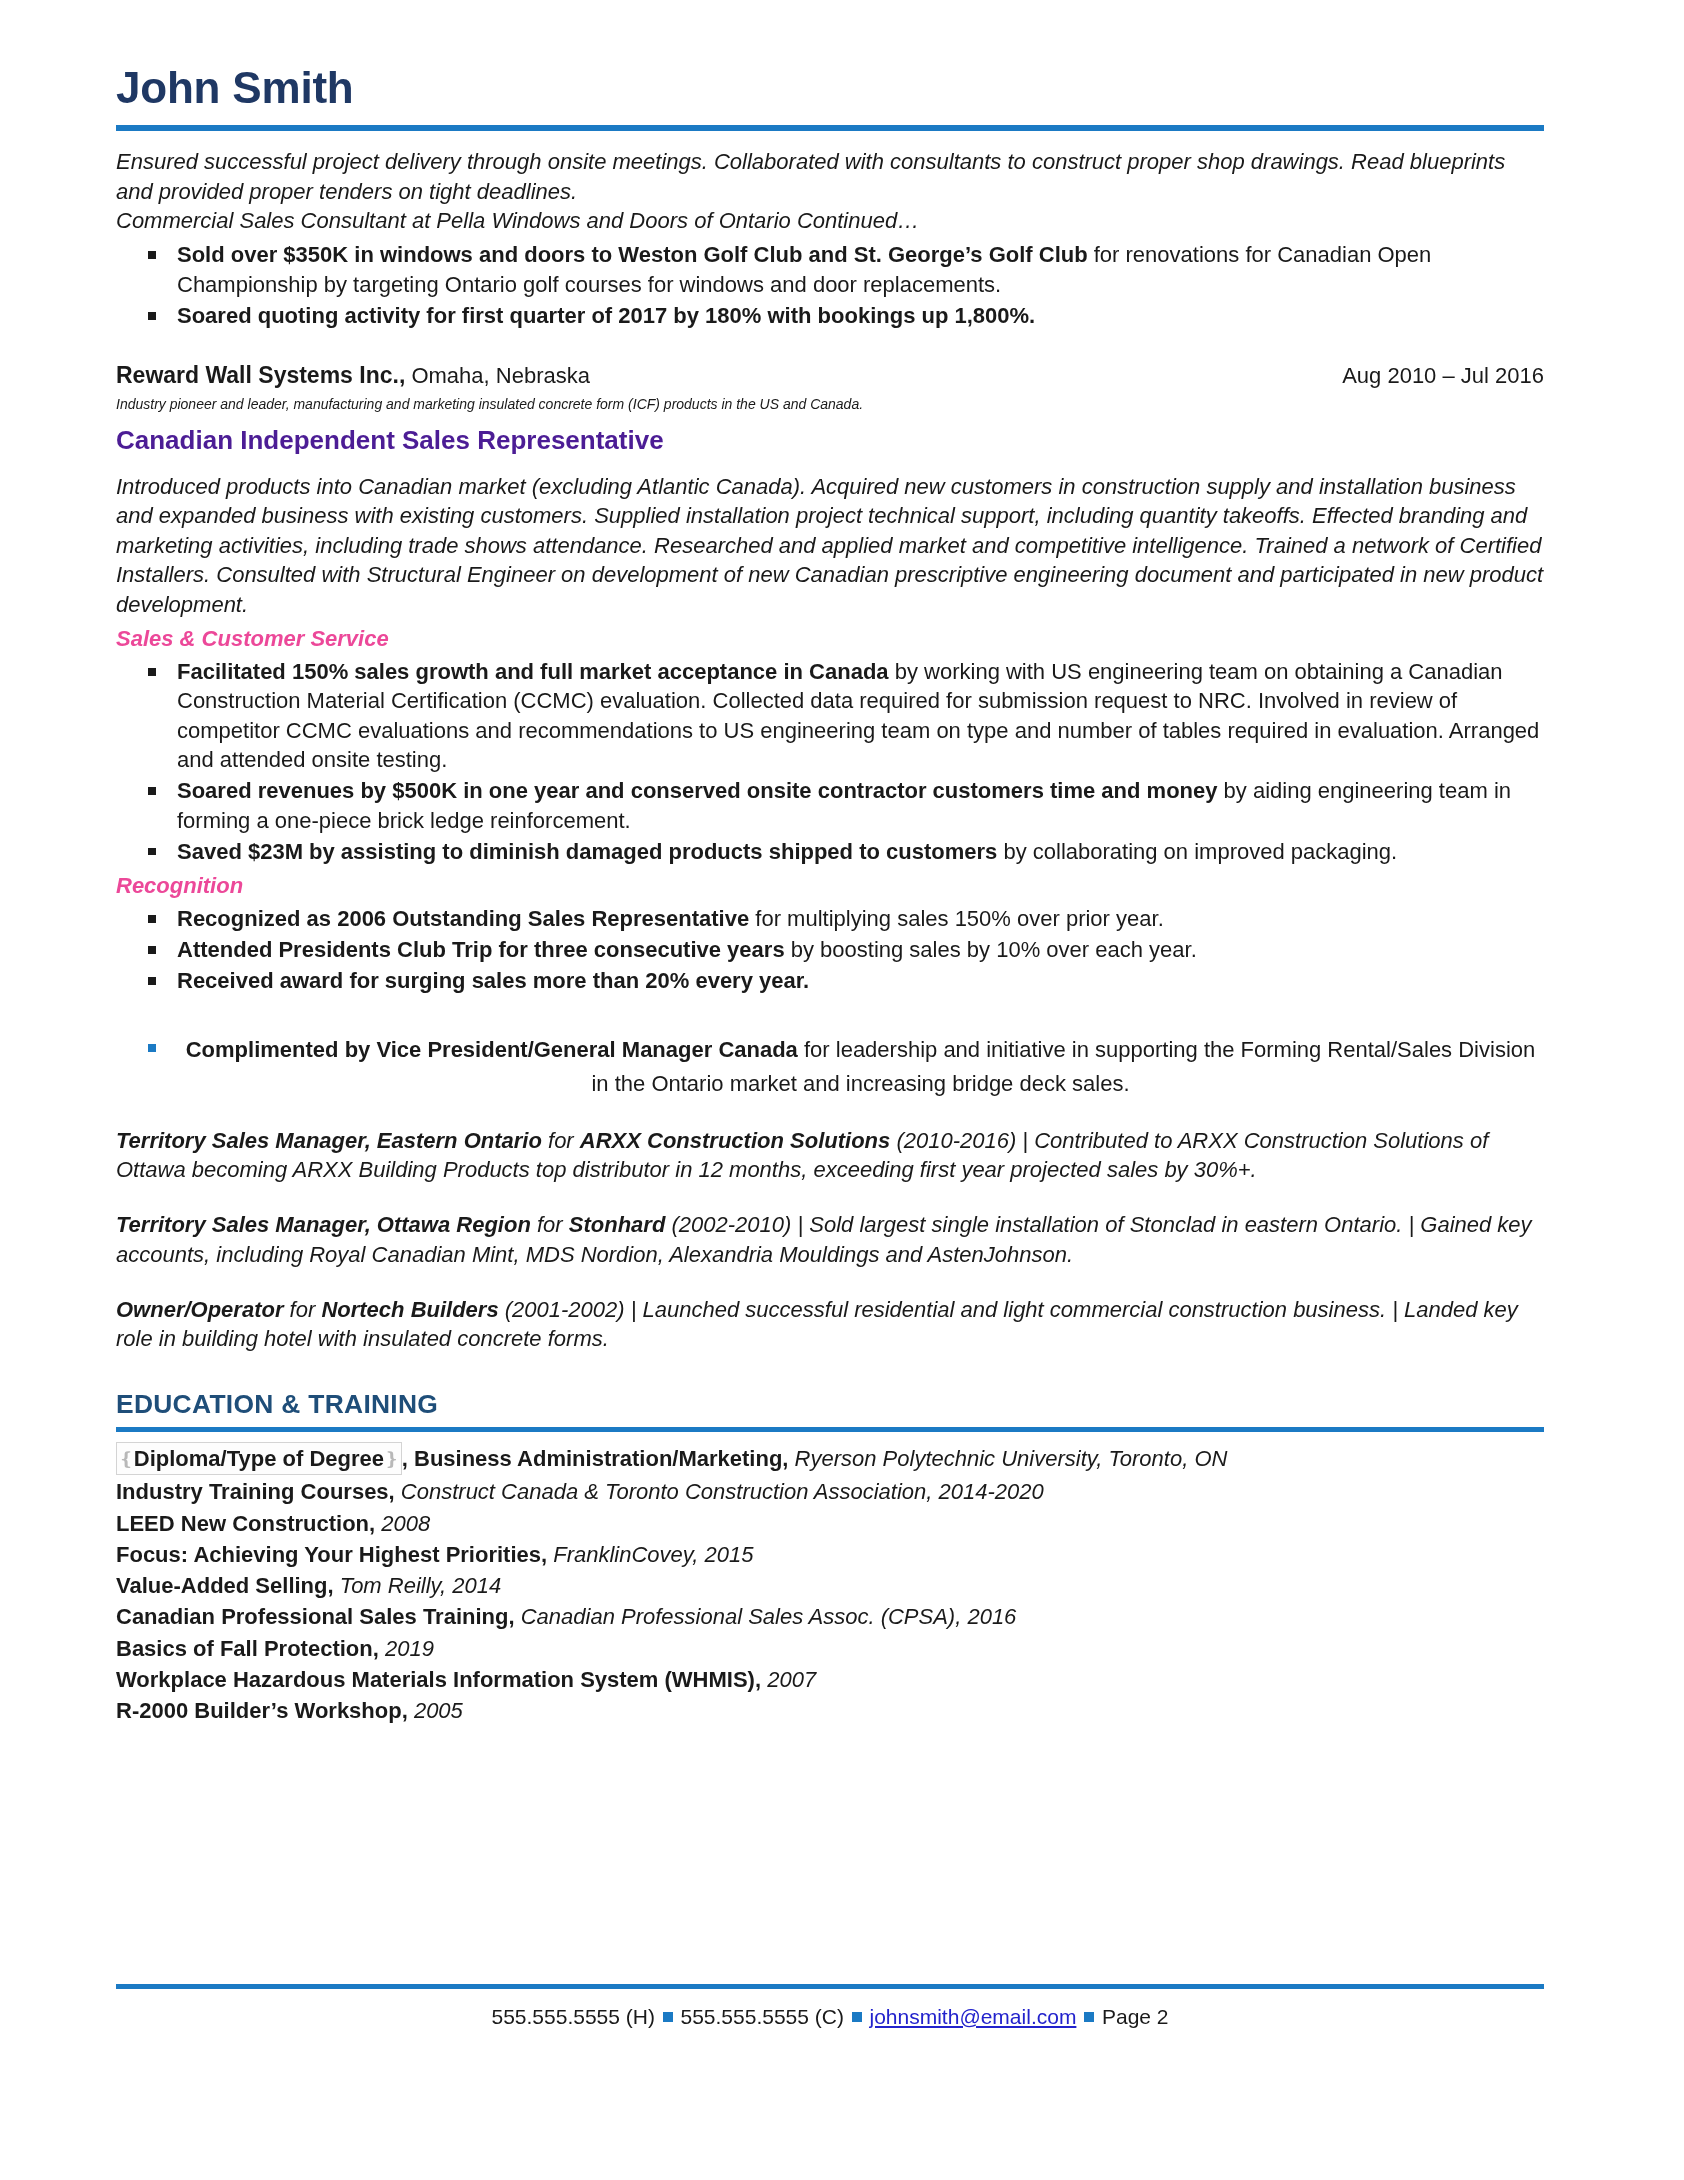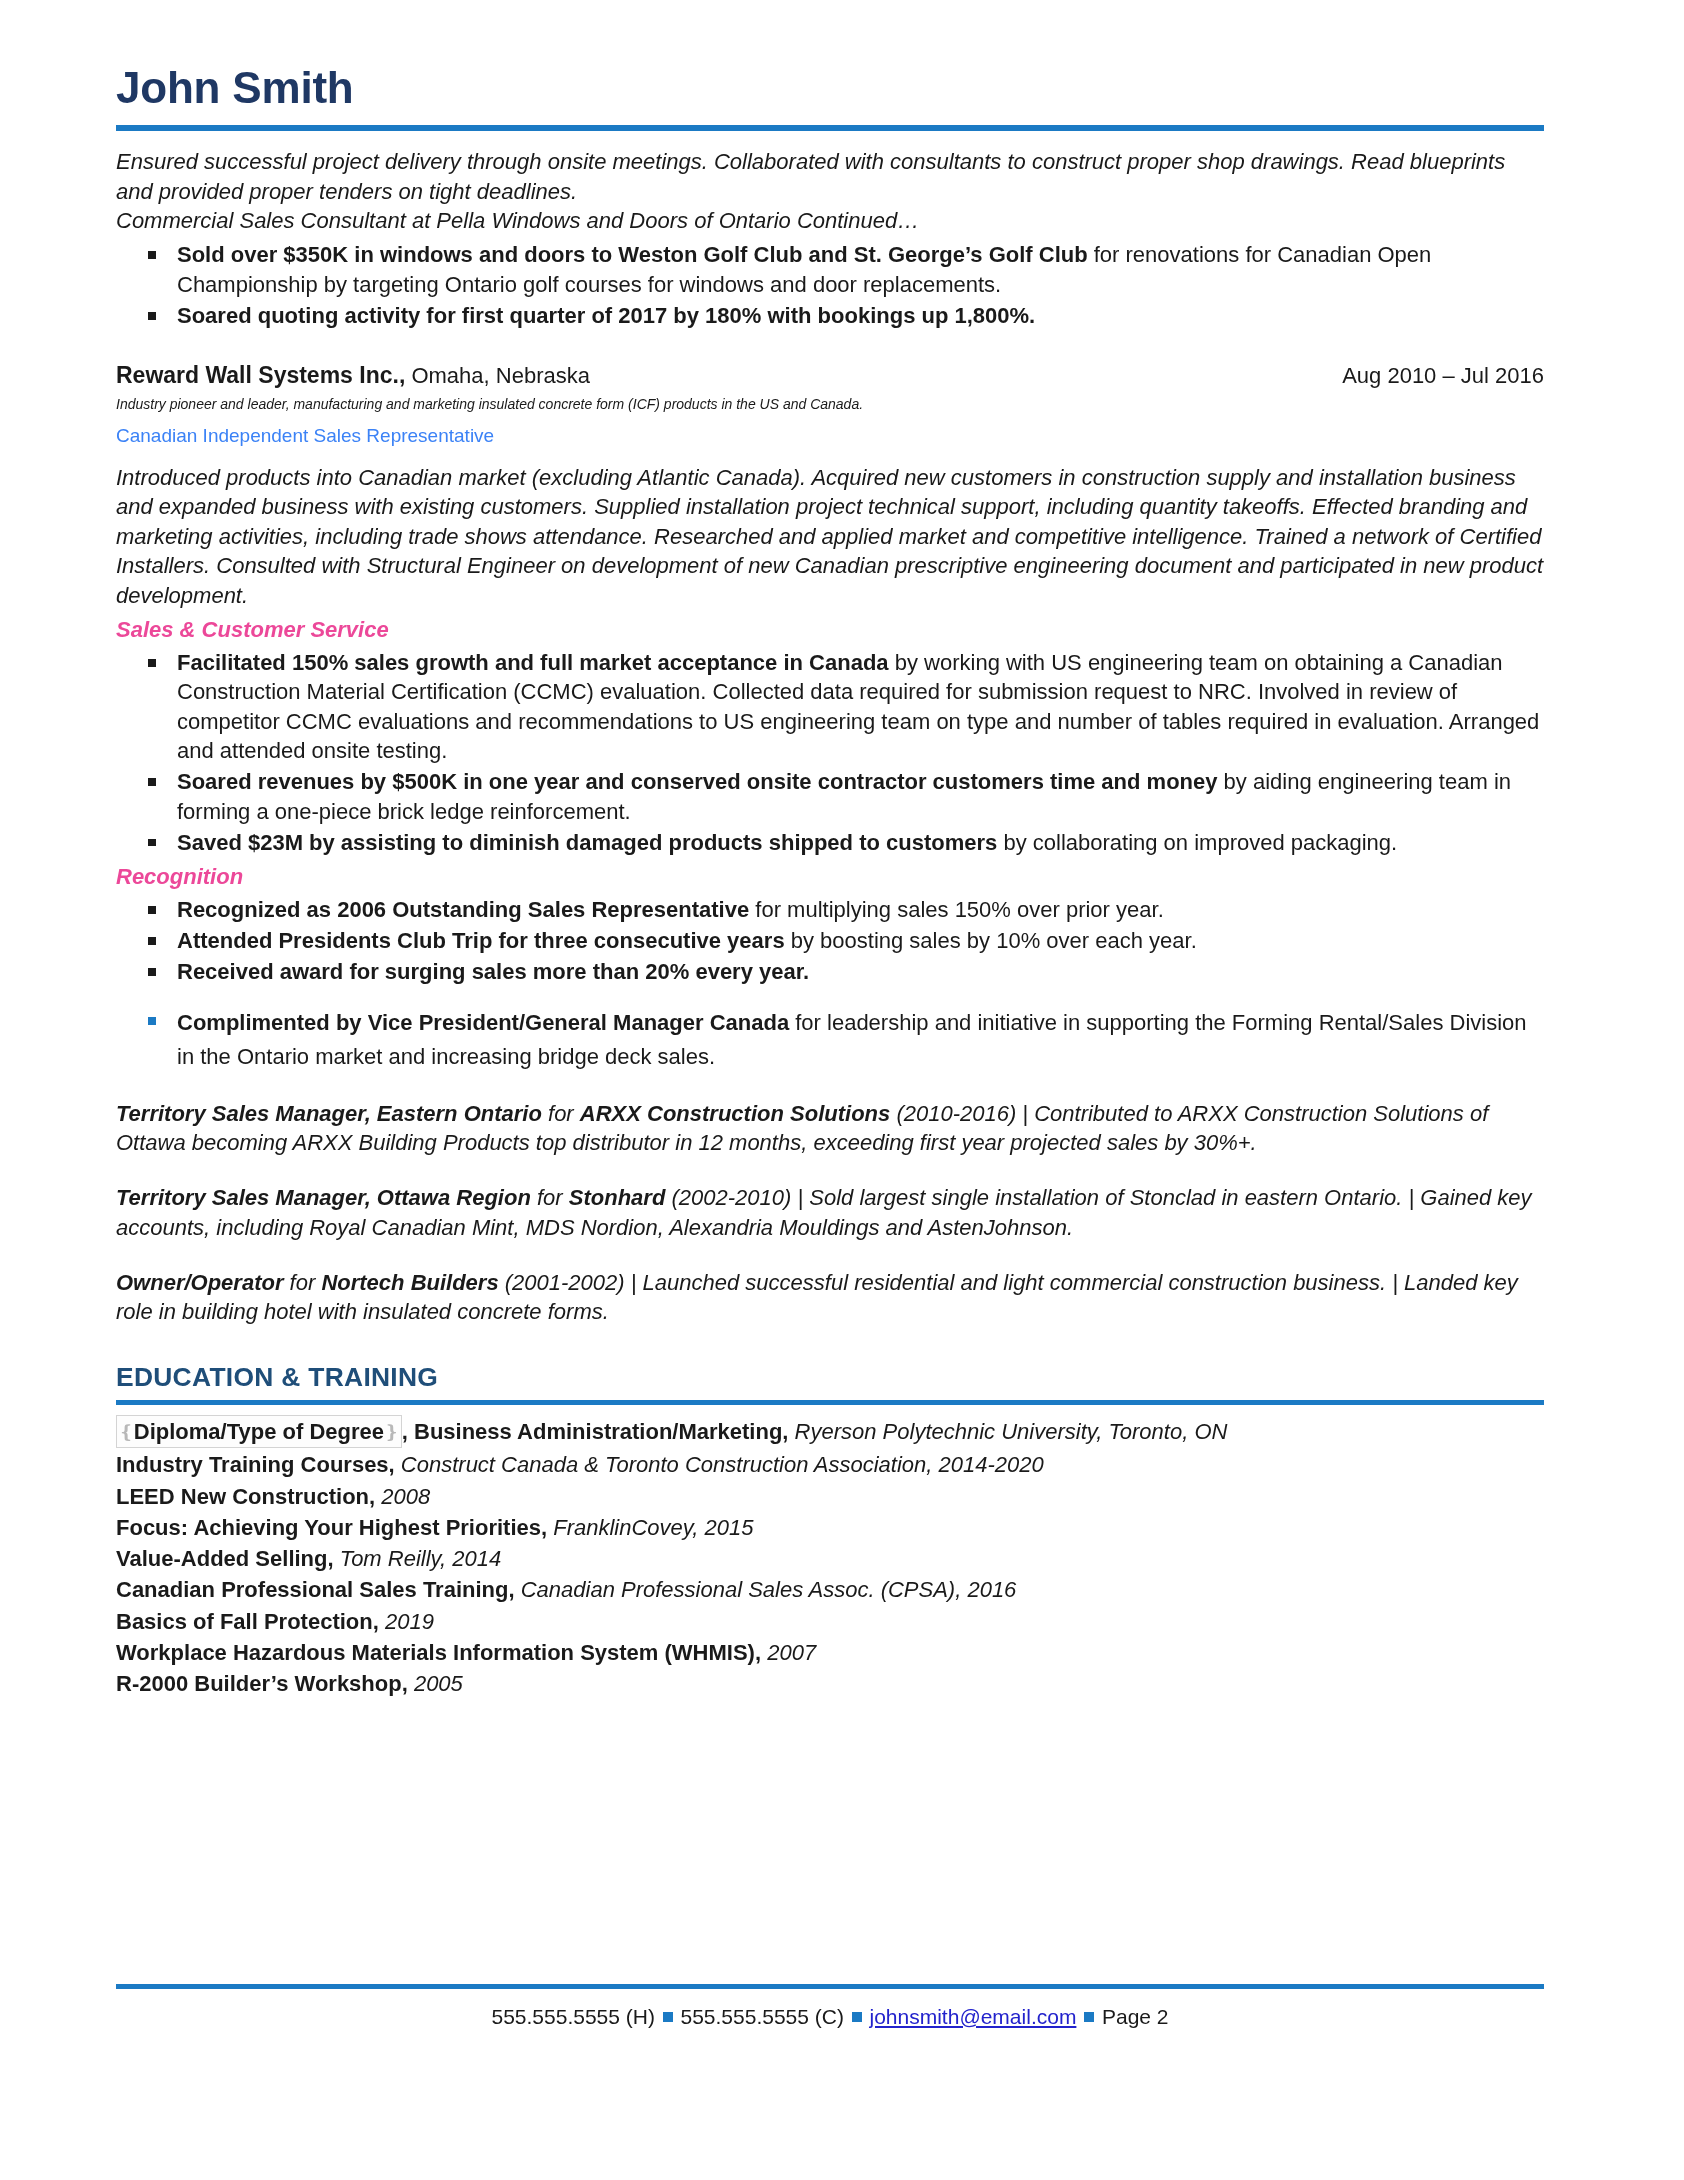--- a/index.html
+++ b/index.html
@@ -80,22 +80,23 @@
     left: 32px;
     top: 11px;
     width: 7.7px;
     height: 7.7px;
     background: #1a1a1a;
   }
   .bullets li.blue-marker .marker {
     background: #1B7AC4;
   }
   .bullets li.spaced {
-    margin-top: 20px;
+    margin-top: 38px;
     line-height: 1.52;
+    text-align: center;
   }
 
   
   .job-head {
     display: flex;
     justify-content: space-between;
     align-items: baseline;
     margin-top: 31px;
     font-size: 22px;
     line-height: 1.3;
@@ -106,24 +107,24 @@
   .job-head .dates { color: #1a1a1a; font-size: 22px; white-space: nowrap; }
 
   .job-tagline {
     font-style: italic;
     font-size: 14px;
     line-height: 1.33;
     margin-top: 3.4px;
     color: #1a1a1a;
   }
   .job-title {
-    font-weight: normal;
-    font-size: 19px;
+    font-weight: bold;
+    font-size: 26px;
     margin-top: 12px;
-    color: #3b82f6;
+    color: #4c1d95;
   }
   .subhead {
     font-weight: bold;
     font-style: italic;
     font-size: 22px;
     margin-top: 7px;
     color: #ec4899;
   }
   .gap-md { height: 25.6px; }
 

